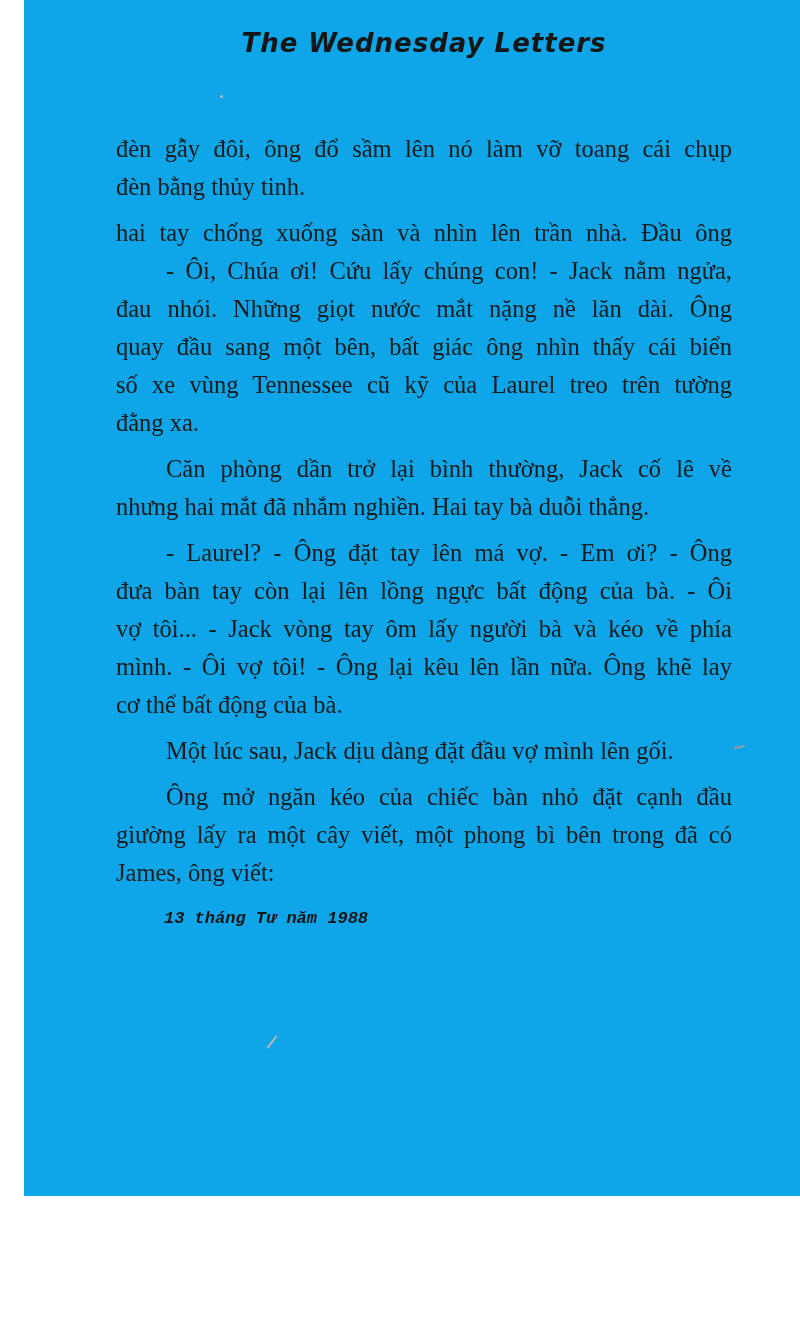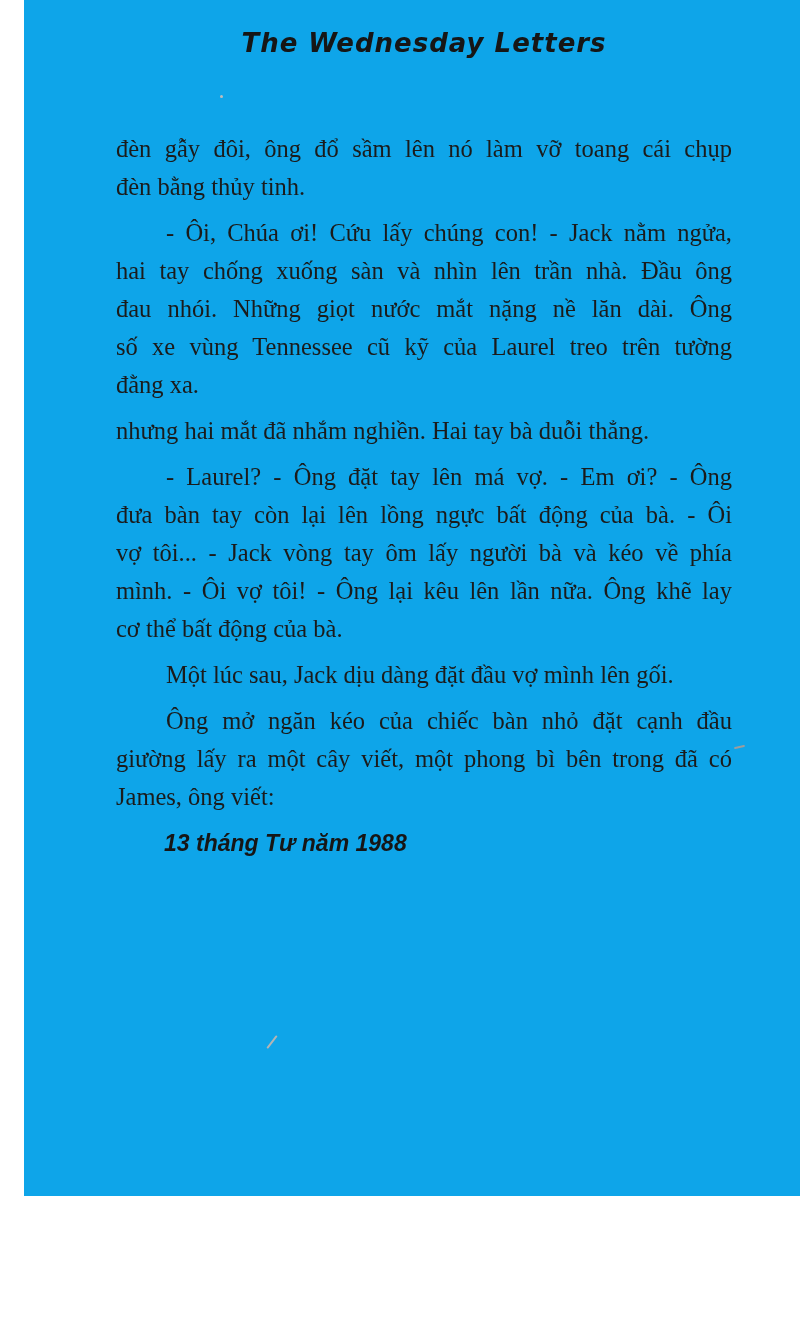--- a/index.html
+++ b/index.html
@@ -37,24 +37,24 @@
     font-size: 24.5px;
     line-height: 38px;
     text-align: justify;
     text-align-last: justify;
     white-space: nowrap;
   }
   .bline.last { text-align-last: left; }
   .para.indent .bline.first { text-indent: 50px; }
   .letter-block { margin-top: 8px; }
   .letter-line {
-    font-family: Liberation Sans, sans-serif;
+    font-family: Liberation Mono, monospace;
     font-style: italic;
     font-weight: bold;
-    font-size: 23px;
+    font-size: 17px;
     line-height: 38px;
     margin-left: 48px;
     color: #161616;
   }
   .letter-line.salutation { margin-top: 11px; }
   .page-number-envelope {
     position: absolute;
     left: 362px;
     top: 1252px;
     width: 71px;
@@ -91,27 +91,29 @@
 
   <div class="running-header">The Wednesday Letters</div>
 
   <div class="text-flow">
     <div id="body-text">
         <div class="para">
           <div class="bline first">đèn gẫy đôi, ông đổ sầm lên nó làm vỡ toang cái chụp</div>
           <div class="bline last">đèn bằng thủy tinh.</div>
         </div>
         <div class="para indent">
+          <div class="bline">hai tay chống xuống sàn và nhìn lên trần nhà. Đầu ông</div>
           <div class="bline first">- Ôi, Chúa ơi! Cứu lấy chúng con! - Jack nằm ngửa,</div>
-          <div class="bline">hai tay chống xuống sàn và nhìn lên trần nhà. Đầu ông</div>
           <div class="bline">đau nhói. Những giọt nước mắt nặng nề lăn dài. Ông</div>
+          <div class="bline">quay đầu sang một bên, bất giác ông nhìn thấy cái biển</div>
           <div class="bline">số xe vùng Tennessee cũ kỹ của Laurel treo trên tường</div>
           <div class="bline last">đằng xa.</div>
         </div>
         <div class="para indent">
+          <div class="bline first">Căn phòng dần trở lại bình thường, Jack cố lê về</div>
           <div class="bline last">nhưng hai mắt đã nhắm nghiền. Hai tay bà duỗi thẳng.</div>
         </div>
         <div class="para indent">
           <div class="bline first">- Laurel? - Ông đặt tay lên má vợ. - Em ơi? - Ông</div>
           <div class="bline">đưa bàn tay còn lại lên lồng ngực bất động của bà. - Ôi</div>
           <div class="bline">vợ tôi... - Jack vòng tay ôm lấy người bà và kéo về phía</div>
           <div class="bline">mình. - Ôi vợ tôi! - Ông lại kêu lên lần nữa. Ông khẽ lay</div>
           <div class="bline last">cơ thể bất động của bà.</div>
         </div>
         <div class="para indent">

